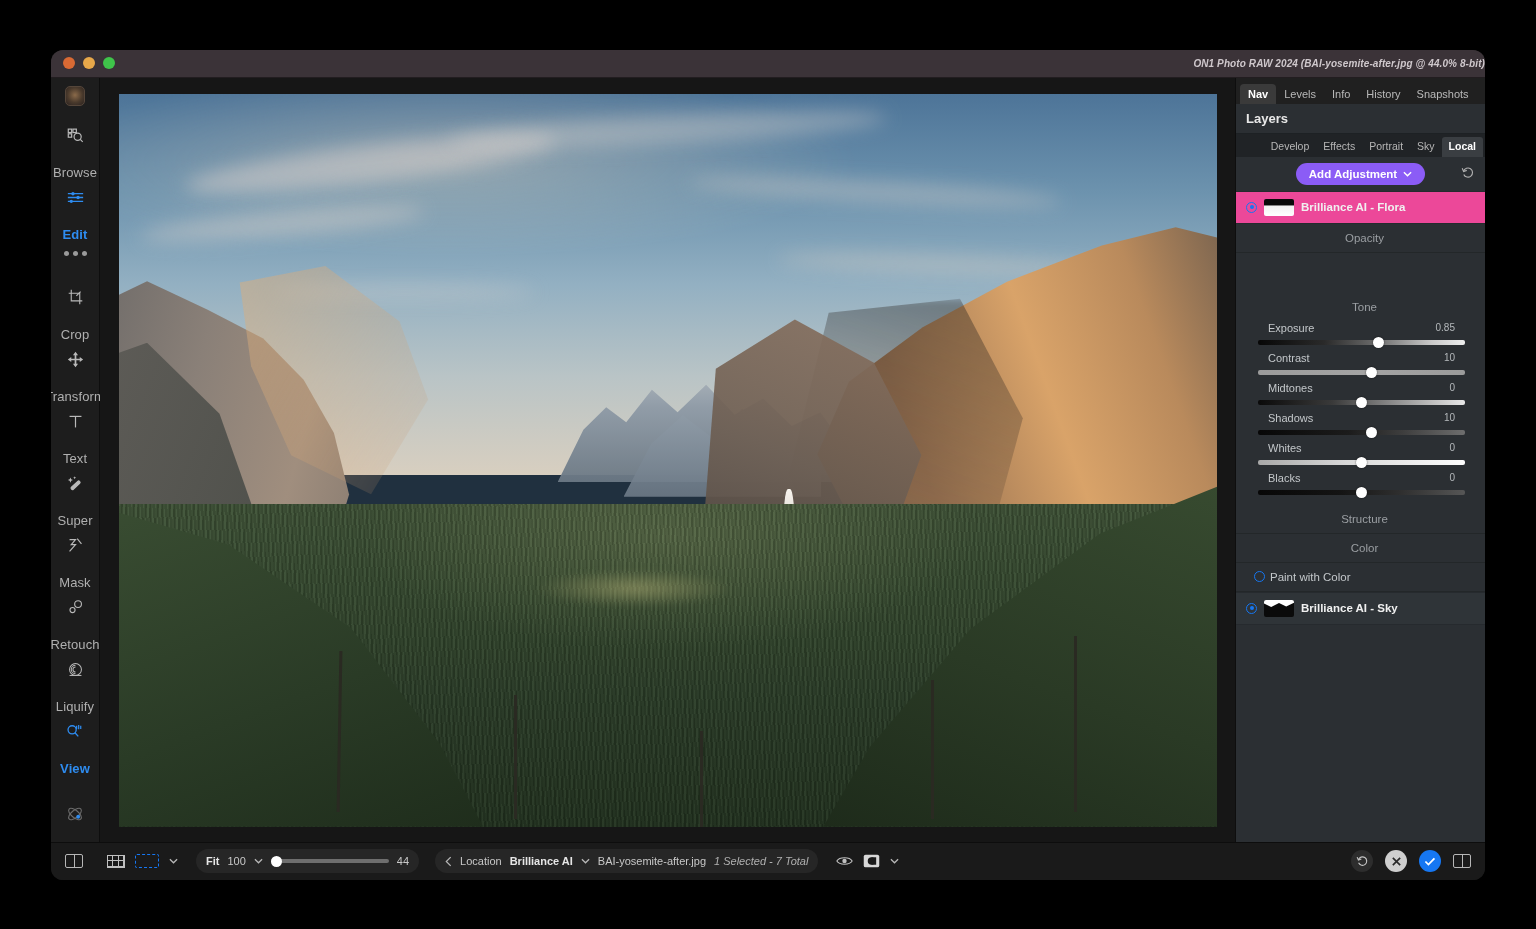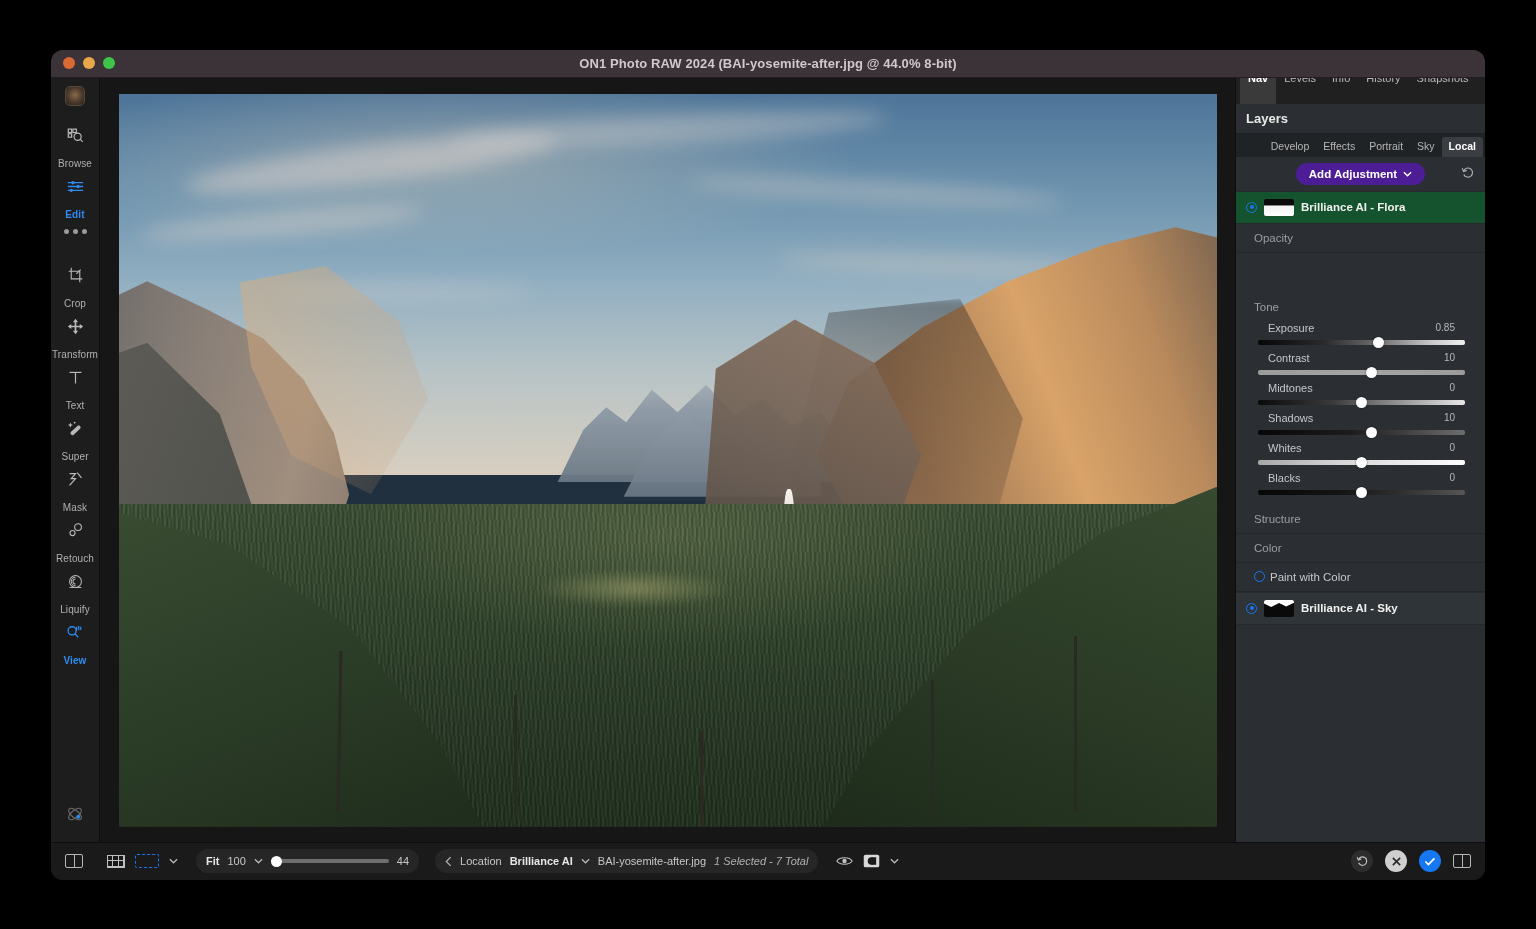--- a/index.html
+++ b/index.html
@@ -30,23 +30,24 @@
     display: flex; align-items: center;
     position: relative;
     border-bottom: 1px solid #221d20;
   }
   .traffic { display: flex; gap: 8px; padding-left: 12px; align-items: center; }
   .tl { width: 12px; height: 12px; border-radius: 50%; }
   .tl.red { background: #d96a34; }
   .tl.yellow { background: #e8a84a; }
   .tl.green { background: #3fc44a; }
   .title-text {
-    position: absolute; left: 0; right: 0; text-align: center;
-    font-size: 13px; font-weight: bold; color: #cfc8cc;
+    position: absolute; left: 0; right: 0; text-align: right;
+    font-size: 10px; font-weight: bold; color: #cfc8cc;
     letter-spacing: 0.1px;
+    font-style: italic;
   }
 
   
   .body-row { flex: 1; display: flex; min-height: 0; background: #161616; }
 
   
   .leftrail {
     width: 49px; flex: 0 0 49px;
     background: #1d1d1d;
     display: flex; flex-direction: column; align-items: center;
@@ -64,21 +65,21 @@
     display: flex; flex-direction: column; align-items: center;
     padding: 6px 0 2px 0;
     cursor: default;
   }
   .tool .ticon {
     width: 22px; height: 20px;
     display: flex; align-items: center; justify-content: center;
     color: #b9b9b9;
   }
   .tool .tlabel {
-    font-size: 10px; color: #b0b0b0; margin-top: 12px; letter-spacing: 0.1px;
+    font-size: 13px; color: #b0b0b0; margin-top: 19px; letter-spacing: 0.1px;
   }
   .tool.active .ticon { color: #2e8cf0; }
   .tool.active .tlabel { color: #2e8cf0; font-weight: bold; }
   .dots { display: flex; gap: 4px; margin-top: 7px; margin-bottom: 4px; }
   .dots i { width: 5px; height: 5px; border-radius: 50%; background: #9a9a9a; display:block; }
   .rail-gap { height: 22px; }
   .rail-spacer { flex: 1; }
   .rail-bottom { padding-bottom: 14px; }
 
   
@@ -219,21 +220,21 @@
     display: flex; flex-direction: column;
     border-left: 1px solid #0e0e0e;
   }
   .toptabs {
     display: flex; align-items: flex-end; gap: 0;
     background: #202020; height: 26px; flex: 0 0 26px;
     padding-left: 4px;
   }
   .ttab {
     font-size: 11px; color: #b9b9b9;
-    padding: 5px 8px 20px 8px; line-height: 1;
+    padding: 5px 8px 4px 8px; line-height: 1;
     border-radius: 4px 4px 0 0; cursor: default;
   }
   .ttab.active { background: #3a3a3a; color: #fff; font-weight: bold; }
 
   .layers-header {
     height: 30px; flex: 0 0 30px;
     display: flex; align-items: center;
     padding-left: 10px;
     background: #2b2f33;
     font-size: 13px; font-weight: bold; color: #e8e8e8;
@@ -250,36 +251,36 @@
     border-radius: 3px 3px 0 0;
   }
   .mtab.active { background: #3a3e42; color: #fff; font-weight: bold; }
 
   .addrow {
     height: 34px; flex: 0 0 34px;
     display: flex; align-items: center; justify-content: center;
     position: relative; background: #2b2f33;
   }
   .addbtn {
-    background: #4c1d95; color: #fff;
+    background: #8b5cf6; color: #fff;
     font-size: 11.5px; font-weight: bold;
     border: none; border-radius: 13px;
     height: 22px; padding: 0 13px;
     display: flex; align-items: center; gap: 6px;
     cursor: default;
   }
   .reset-ic {
     position: absolute; right: 10px; top: 9px;
     color: #b0b0b0; width: 14px; height: 14px;
     display:flex; align-items:center; justify-content:center;
   }
 
   .layer-row {
     display: flex; align-items: center; gap: 7px;
-    padding: 7px 10px; background: #14532d;
+    padding: 7px 10px; background: #ec4899;
     border-top: 1px solid #262a2e; border-bottom: 1px solid #262a2e;
   }
   .layer-row.alt { background: #2f3438; }
   .radio {
     width: 11px; height: 11px; border-radius: 50%;
     border: 1.6px solid #1677f2; flex: 0 0 11px;
     display:flex; align-items:center; justify-content:center;
   }
   .radio i { width: 4px; height: 4px; border-radius:50%; background:#1677f2; display:block; }
   .thumb {
@@ -298,20 +299,21 @@
     content:''; position:absolute; left:0; top:0; width:100%; height:52%;
     background:#fff;
     clip-path: polygon(0% 0%, 100% 0%, 100% 36%, 74% 78%, 50% 40%, 24% 86%, 0% 44%);
   }
   .layer-name { font-size: 11.5px; font-weight: bold; color: #f0f0f0; }
 
   .seclabel {
     font-size: 11.5px; color: #9b9fa3;
     padding: 8px 10px 8px 18px;
     border-bottom: 1px solid #232729;
+    text-align: center;
   }
   .seclabel.tone { padding-bottom: 4px; border-bottom: none; margin-top: 40px; }
 
   .sliders { padding: 0 10px 8px 10px; }
   .slider { padding: 5px 0 2px 0; }
   .slider-top {
     display: flex; justify-content: space-between; align-items: center;
     padding: 0 20px 0 22px;
   }
   .slider-label { font-size: 11px; color: #c3c7ca; }

